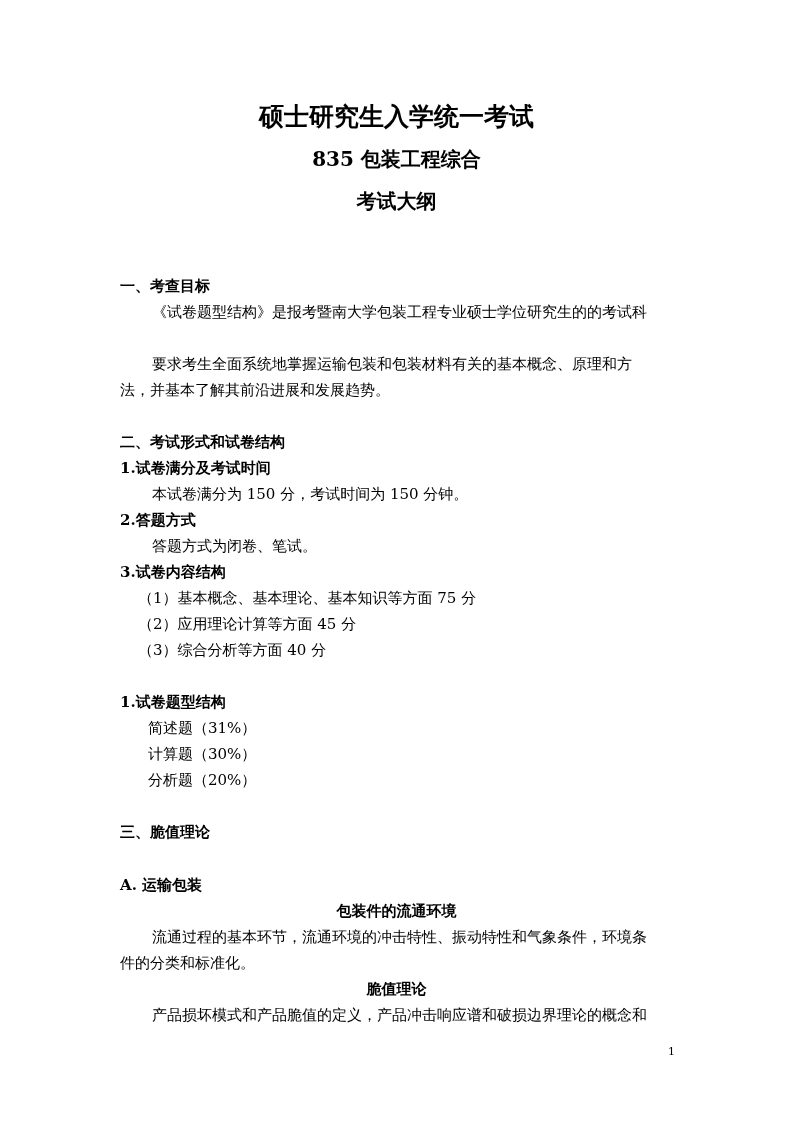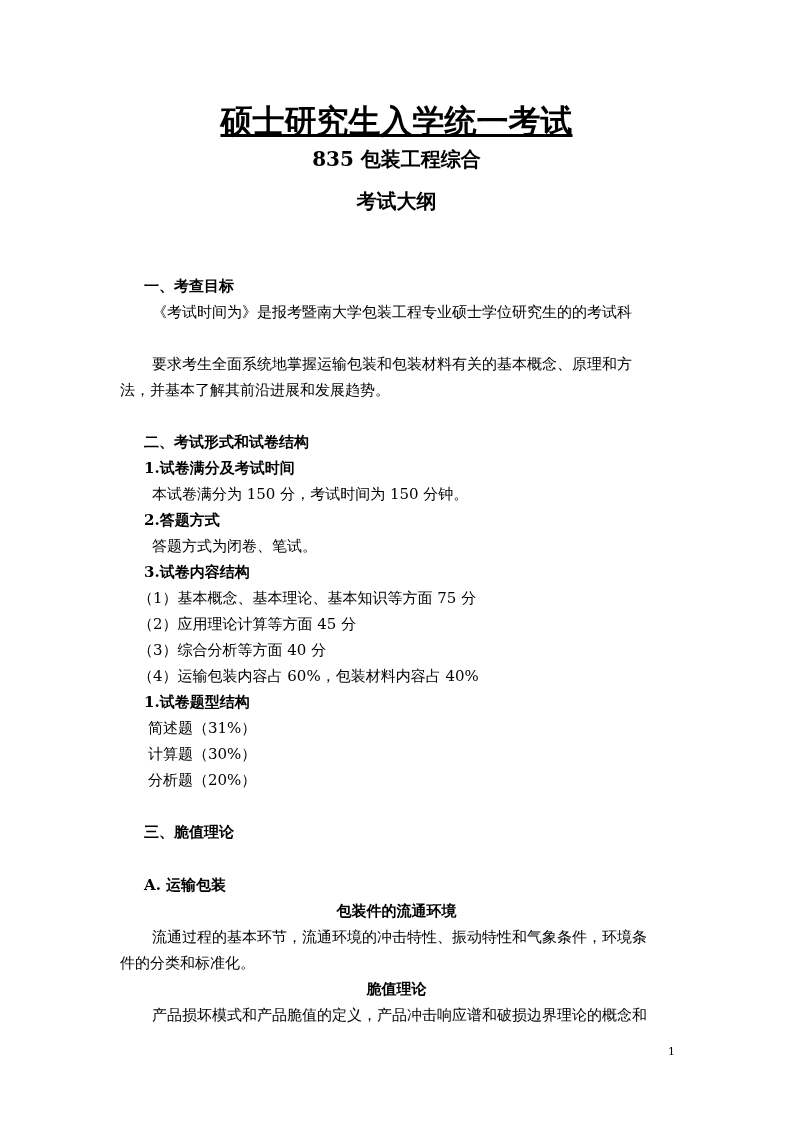--- a/index.html
+++ b/index.html
@@ -1,55 +1,54 @@
 <!DOCTYPE html>
 <html><head>
 <meta charset="utf-8">
 <style>
   html, body { margin:0; padding:0; background:#ffffff; }
   body { width:793px; height:1122px; position:relative; overflow:hidden;
          font-family:"DejaVu Serif","Liberation Serif",serif; color:#000; }
   .page { position:absolute; left:0; top:0; width:793px; height:1122px; }
   .t { position:absolute; white-space:nowrap; }
   .center { left:0; width:793px; text-align:center; }
-  .title1 { top:100px; font-size:32px; font-weight:bold;text-decoration:underline; }
+  .title1 { top:100px; font-size:25px; font-weight:bold; }
   .title2 { top:146px; font-size:20px; font-weight:bold; }
   .title3 { top:188px; font-size:20px; font-weight:bold; }
-  .h { font-size:15px; font-weight:bold; left:120px;margin-left:24px; }
+  .h { font-size:15px; font-weight:bold; left:120px; }
   .p { font-size:15px; left:120px; }
   .ind { left:152px; }
   .ind2 { left:138px; }
   .ind3 { left:148px; }
   .sub { font-size:15px; font-weight:bold; }
   .pageno { top:1045px; left:668px; font-size:11px; }
 </style>
 </head>
 <body>
 
 <div class="page">
   <div class="t center title1">硕士研究生入学统一考试</div>
   <div class="t center title2">835 包装工程综合</div>
   <div class="t center title3">考试大纲</div>
 
   <div class="t h" style="top:277px">一、考查目标</div>
-  <div class="t p ind" style="top:303px">《考试时间为》是报考暨南大学包装工程专业硕士学位研究生的的考试科</div>
+  <div class="t p ind" style="top:303px">《试卷题型结构》是报考暨南大学包装工程专业硕士学位研究生的的考试科</div>
   <div class="t p ind" style="top:355px">要求考生全面系统地掌握运输包装和包装材料有关的基本概念、原理和方</div>
   <div class="t p" style="top:381px">法，并基本了解其前沿进展和发展趋势。</div>
 
   <div class="t h" style="top:433px">二、考试形式和试卷结构</div>
   <div class="t h" style="top:459px">1.试卷满分及考试时间</div>
   <div class="t p ind" style="top:485px">本试卷满分为 150 分，考试时间为 150 分钟。</div>
   <div class="t h" style="top:511px">2.答题方式</div>
   <div class="t p ind" style="top:537px">答题方式为闭卷、笔试。</div>
 
   <div class="t h" style="top:563px">3.试卷内容结构</div>
   <div class="t p ind2" style="top:589px">（1）基本概念、基本理论、基本知识等方面 75 分</div>
   <div class="t p ind2" style="top:615px">（2）应用理论计算等方面 45 分</div>
   <div class="t p ind2" style="top:641px">（3）综合分析等方面 40 分</div>
-  <div class="t p ind2" style="top:667px">（4）运输包装内容占 60%，包装材料内容占 40%</div>
 
   <div class="t h" style="top:693px">1.试卷题型结构</div>
   <div class="t p ind3" style="top:719px">简述题（31%）</div>
   <div class="t p ind3" style="top:745px">计算题（30%）</div>
   <div class="t p ind3" style="top:771px">分析题（20%）</div>
 
   <div class="t h" style="top:823px">三、脆值理论</div>
   <div class="t h" style="top:876px">A.  运输包装</div>
   <div class="t center sub" style="top:902px">包装件的流通环境</div>
   <div class="t p ind" style="top:928px">流通过程的基本环节，流通环境的冲击特性、振动特性和气象条件，环境条</div>

